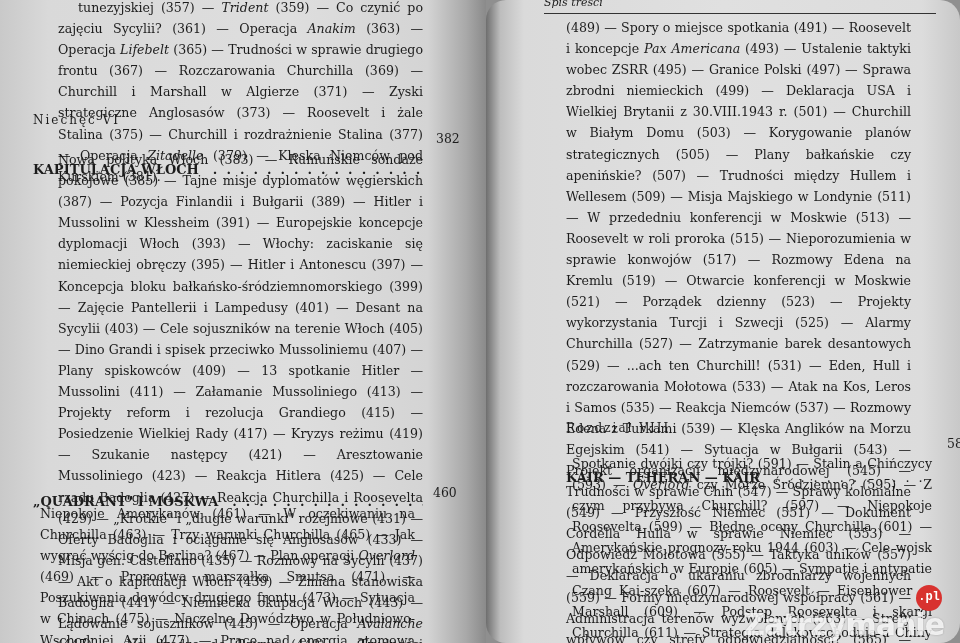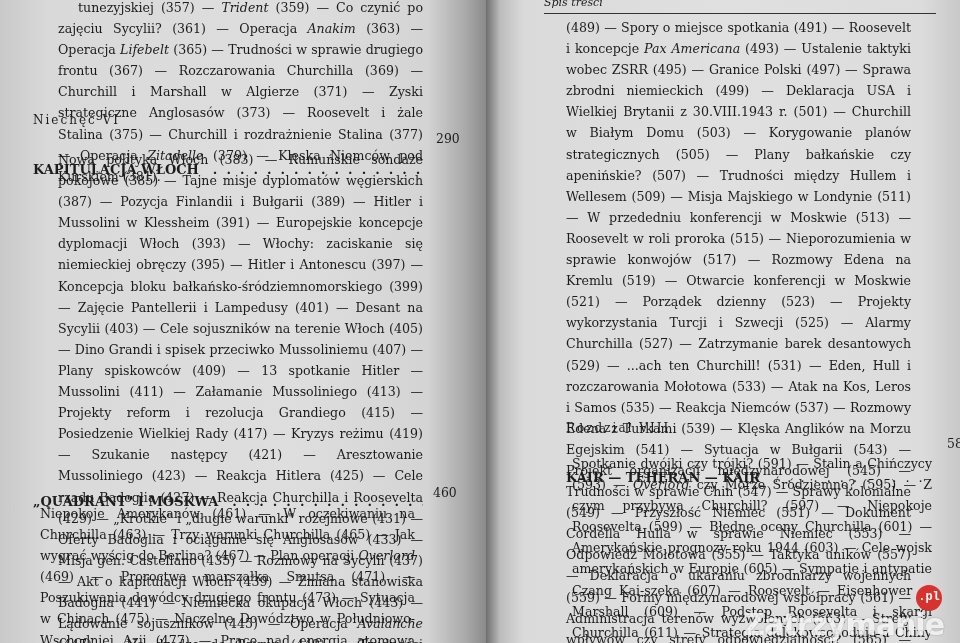--- a/index.html
+++ b/index.html
@@ -15,20 +15,21 @@
     position:relative; height:643px; overflow:hidden;
     font-size:12.6px; line-height:21.1px;
   }
   .page-left {
     width:486px;
     background:linear-gradient(to right,#c9c9c9 0%,#d9d9d9 10%,#dedede 60%,#d4d4d4 88%,#a8a8a8 96%,#8a8a8a 100%);
   }
   .page-right {
     width:474px;
     background:linear-gradient(to right,#6e6e6e 0%,#bdbdbd 3%,#dadada 8%,#e0e0e0 50%,#dcdcdc 92%,#c8c8c8 100%);
+    border-radius:20px;
   }
   .block { position:absolute; }
   .para { text-align:justify; }
   .para i { font-style:italic; }
   .chap-label { letter-spacing:2px; font-size:12px; }
   .chap-title { font-weight:bold; font-size:13px; display:flex; align-items:baseline;margin-top:28px; }
   .chap-title .dots { flex:1; overflow:hidden; white-space:nowrap; letter-spacing:9px; padding-left:14px; }
   .chap-page { position:absolute; font-size:12.4px; }
   .running-head {
     position:absolute; left:58px; top:-8px; width:392px; height:21px;
@@ -55,21 +56,21 @@
   <div class="page page-left">
     <div class="block para" style="left:58px; top:-3px; width:365px; text-indent:20px;">tunezyjskiej (357) — <i>Trident</i> (359) — Co czynić po zajęciu Sycylii? (361) — Operacja <i>Anakim</i> (363) — Operacja <i>Lifebelt</i> (365) — Trudności w sprawie drugiego frontu (367) — Rozczarowania Churchilla (369) — Churchill i Marshall w Algierze (371) — Zyski strategiczne Anglosasów (373) — Roosevelt i żale Stalina (375) — Churchill i rozdrażnienie Stalina (377) — Operacja <i>Zitadelle</i> (379) — Klęska Niemców pod Kurskiem (381).</div>
 
     <div class="block" style="left:33px; top:110px; width:390px;">
       <div class="chap-label">Niechęć VI</div>
       <div class="chap-title">
         <span>KAPITULACJA WŁOCH</span>
         <span class="dots">..................................</span>
       </div>
     </div>
-    <div class="chap-page" style="left:436px; top:128px;">290</div>
+    <div class="chap-page" style="left:436px; top:128px;">382</div>
     <div class="block para" style="left:58px; top:149px; width:365px;">Nowa polityka Włoch (383) — Rumuńskie sondaże pokojowe (385) — Tajne misje dyplomatów węgierskich (387) — Pozycja Finlandii i Bułgarii (389) — Hitler i Mussolini w Klessheim (391) — Europejskie koncepcje dyplomacji Włoch (393) — Włochy: zaciskanie się niemieckiej obręczy (395) — Hitler i Antonescu (397) — Koncepcja bloku bałkańsko-śródziemnomorskiego (399) — Zajęcie Pantellerii i Lampedusy (401) — Desant na Sycylii (403) — Cele sojuszników na terenie Włoch (405) — Dino Grandi i spisek przeciwko Mussoliniemu (407) — Plany spiskowców (409) — 13 spotkanie Hitler — Mussolini (411) — Załamanie Mussoliniego (413) — Projekty reform i rezolucja Grandiego (415) — Posiedzenie Wielkiej Rady (417) — Kryzys reżimu (419) — Szukanie następcy (421) — Aresztowanie Mussoliniego (423) — Reakcja Hitlera (425) — Cele rządu Badoglia (427) — Reakcja Churchilla i Roosevelta (429) — „Krótkie" i „długie warunki" rozejmowe (431) — Oferty Badoglia i ociąganie się Anglosasów (433) — Misja gen. Castellano (435) — Rozmowy na Sycylii (437) — Akt o kapitulacji Włoch (439) — Zmiana stanowiska Badoglia (441) — Niemiecka okupacja Włoch (443) — Lądowanie sojuszników (445) — Operacja <i>Avalanche</i> (447) — Na drodze do Rzymu (449) — Trudności sojuszników w sprawie Włoch (451) — Przyjęcie „długich warunków" przez Badoglia (453) — Trzymanie ZSRR z dala od Włoch (455) — Deklaracja moskiewska (457) — System organów sojuszniczych we Włoszech (459).</div>
 
     <div class="block" style="left:33px; top:463px; width:390px;">
       <div class="chap-title">
         <span>„QUADRANT" I MOSKWA</span>
         <span class="dots">..................................</span>
       </div>
     </div>
     <div class="chap-page" style="left:433px; top:482px;">460</div>
     <div class="block para" style="left:40px; top:503px; width:375px;">Niepokoje Amerykanów (461) — W oczekiwaniu na Churchilla (463) — Trzy warunki Churchilla (465) — Jak wygrać wyścig do Berlina? (467) — Plan operacji <i>Overlord</i> (469) — Proroctwa marszałka Smutsa (471) — Poszukiwania dowódcy drugiego frontu (473) — Sytuacja w Chinach (475) — Naczelne Dowództwo w Południowo-Wschodniej Azji (477) — Prace nad energią atomową (479) — Trudności z Amerykanami (481) — Układ Roosevelt — Churchill z 19.VIII.1943 r. (483) — Nieporozumienia w sprawach kolonialnych (485) — Jedno czy wiele państw niemieckich? (487) — W oczekiwaniu na dialog z ZSRR</div>

